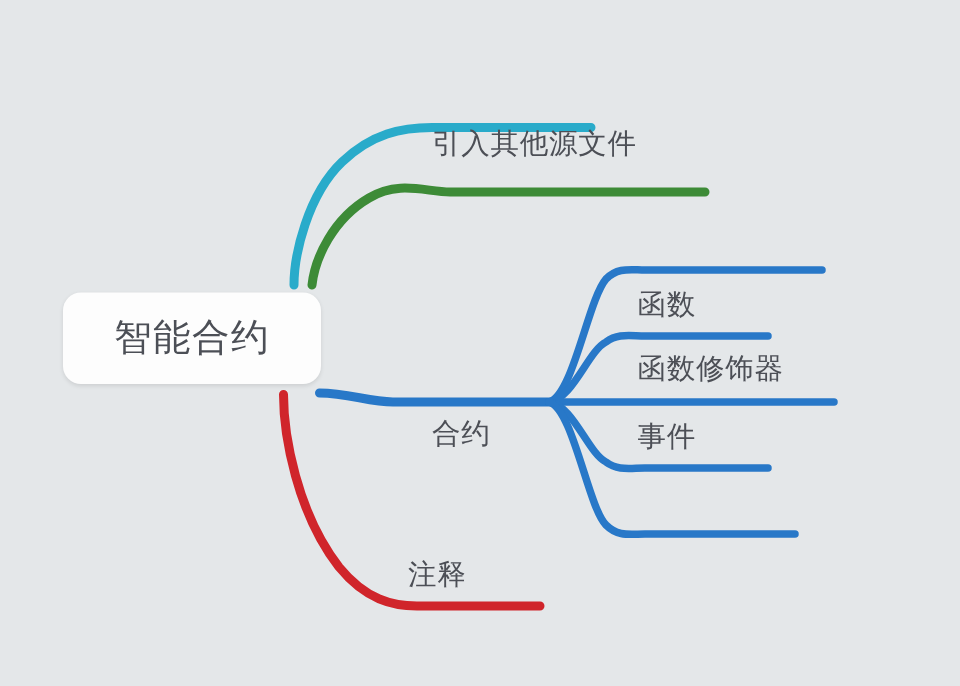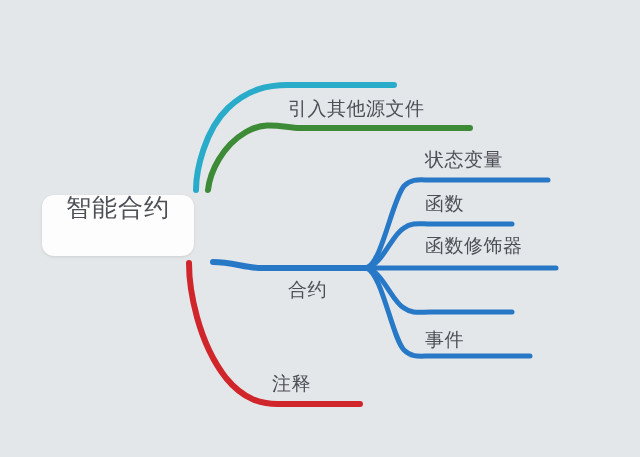--- a/index.html
+++ b/index.html
@@ -37,42 +37,43 @@
     color: #4c4f56;
     font-size: 19px;
     line-height: 1;
     white-space: nowrap;
     letter-spacing: 0.5px;
   }
   .root-node {
     position: absolute;
     left: 42px;
     top: 195px;
-    width: 152px;
+    width: 172px;
     height: 61px;
     background: #fdfdfd;
     border-radius: 12px;
     box-shadow: 0 1px 3px rgba(0,0,0,0.10);
     display: flex;
+    align-items: center;
     justify-content: center;
   }
   .root-node .node-label {
     position: static;
     font-size: 25px;
     color: #4c4f56;
     letter-spacing: 1px;
   }
   .lbl-version      { left: 288px; top: 55px; }
-  .lbl-import       { left: 288px; top: 99px; font-family: Liberation Serif, serif; }
+  .lbl-import       { left: 288px; top: 87px; font-family: Liberation Serif, serif; }
   .lbl-contract     { left: 288px; top: 244px; margin-top: 36px; }
   .lbl-comment      { left: 272px; top: 374px; }
   .lbl-statevar     { left: 425px; top: 150px; }
   .lbl-function     { left: 425px; top: 194px; text-align: right; }
   .lbl-modifier     { left: 425px; top: 238px; font-family: Liberation Mono, monospace; }
-  .lbl-event        { left: 425px; top: 282px; margin-top: 48px; }
+  .lbl-event        { left: 425px; top: 282px; }
   .lbl-struct       { left: 425px; top: 326px; }
 </style>
 </head>
 <body>
 
 <div id="mindmap-canvas">
 
   <svg class="map-svg" viewBox="0 0 640 457">
 
     <path class="branch-path" d="M 196 190 C 196 170, 205 130, 228 108 C 248 89, 268 85, 288 85 L 394 85" stroke="#29abca" stroke-width="6"></path>
@@ -98,21 +99,20 @@
     <span class="node-label">智能合约</span>
   </div>
 
 
   <div class="node-label lbl-import">引入其他源文件</div>
 
   <div class="node-label lbl-contract">合约</div>
 
   <div class="node-label lbl-comment">注释</div>
 
-  <div class="node-label lbl-statevar">状态变量</div>
 
   <div class="node-label lbl-function">函数</div>
 
   <div class="node-label lbl-modifier">函数修饰器</div>
 
   <div class="node-label lbl-event">事件</div>
 
 
 </div>
 

